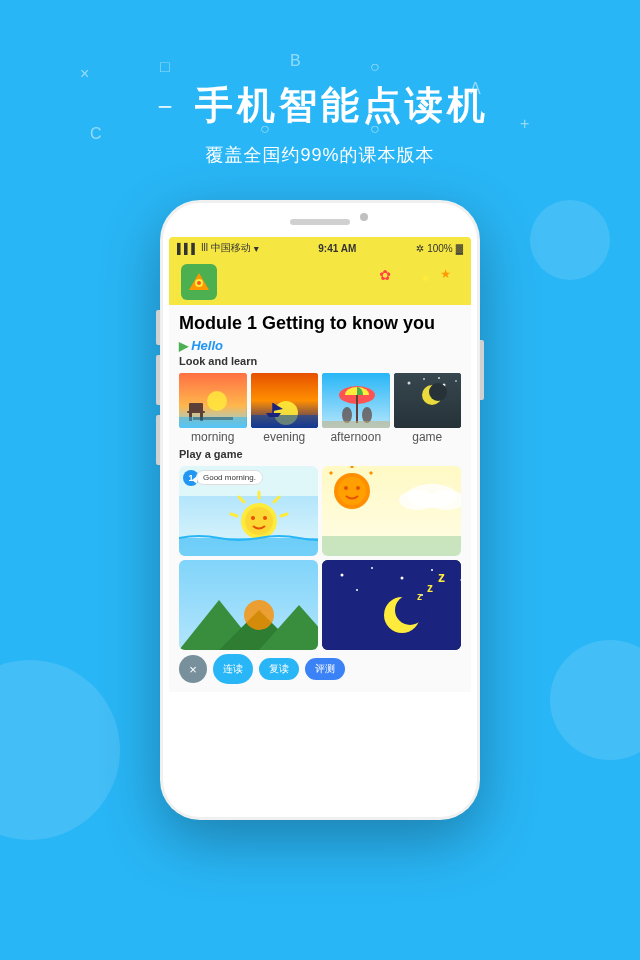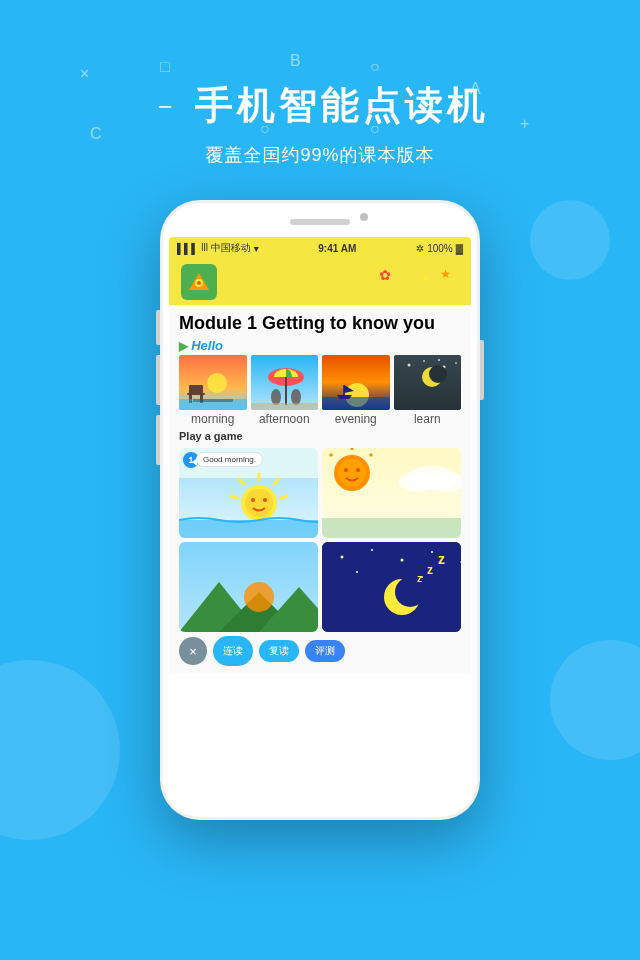--- a/index.html
+++ b/index.html
@@ -451,20 +451,21 @@
         </div>
 
         <div class="content-area">
           <div class="module-title">Module 1   Getting to know you</div>
 
           <div class="section-title">
             <span style="color:#4caf50;">▶</span>
             <span style="font-weight:800;color:#2196f3;font-style:italic;font-size:13px;">Hello</span>
           </div>
 
+          <div class="look-learn">Look and learn</div>
 
           <div class="image-grid">
 
             <div class="image-item">
               <div class="image-box img-morning">
                 <svg width="100%" height="55" xmlns="http://www.w3.org/2000/svg">
                   <defs>
                     <linearGradient id="mg" x1="0" y1="0" x2="0" y2="1">
                       <stop offset="0%" stop-color="#ff7043"></stop>
                       <stop offset="60%" stop-color="#ffb74d"></stop>
@@ -479,45 +480,20 @@
                   <rect x="10" y="40" width="3" height="8" fill="#5d4037"></rect>
                   <rect x="21" y="40" width="3" height="8" fill="#5d4037"></rect>
 
                   <rect x="0" y="44" width="70" height="11" fill="#29b6f6" opacity="0.5"></rect>
                 </svg>
               </div>
               <div class="image-label">morning</div>
             </div>
 
             <div class="image-item">
-              <div class="image-box img-afternoon">
-                <svg width="100%" height="55" xmlns="http://www.w3.org/2000/svg">
-                  <defs>
-                    <linearGradient id="ag" x1="0" y1="0" x2="0" y2="1">
-                      <stop offset="0%" stop-color="#29b6f6"></stop>
-                      <stop offset="100%" stop-color="#b3e5fc"></stop>
-                    </linearGradient>
-                  </defs>
-                  <rect width="100%" height="55" fill="url(#ag)"></rect>
-
-                  <ellipse cx="35" cy="22" rx="18" ry="9" fill="#ff5252"></ellipse>
-                  <ellipse cx="35" cy="22" rx="12" ry="8" fill="#ffeb3b" clip-path="inset(0 0 50% 0)"></ellipse>
-                  <ellipse cx="35" cy="22" rx="6" ry="8" fill="#4caf50" clip-path="inset(0 0 50% 50%)"></ellipse>
-                  <line x1="35" y1="22" x2="35" y2="50" stroke="#5d4037" stroke-width="2"></line>
-
-                  <ellipse cx="25" cy="42" rx="5" ry="8" fill="#5d4037" opacity="0.7"></ellipse>
-                  <ellipse cx="45" cy="42" rx="5" ry="8" fill="#5d4037" opacity="0.7"></ellipse>
-
-                  <rect x="0" y="48" width="80" height="7" fill="#c8a96e" opacity="0.5"></rect>
-                </svg>
-              </div>
-              <div class="image-label">afternoon</div>
-            </div>
-
-            <div class="image-item">
               <div class="image-box img-evening">
                 <svg width="100%" height="55" xmlns="http://www.w3.org/2000/svg">
                   <defs>
                     <linearGradient id="eg" x1="0" y1="0" x2="0" y2="1">
                       <stop offset="0%" stop-color="#e65100"></stop>
                       <stop offset="50%" stop-color="#ff8f00"></stop>
                       <stop offset="100%" stop-color="#1a237e"></stop>
                     </linearGradient>
                   </defs>
                   <rect width="100%" height="55" fill="url(#eg)"></rect>
@@ -528,41 +504,66 @@
 
                   <polygon points="15,40 30,40 27,44 18,44" fill="#1a237e"></polygon>
                   <line x1="22" y1="30" x2="22" y2="40" stroke="#1a237e" stroke-width="1.5"></line>
                   <polygon points="22,30 32,36 22,38" fill="#1a237e"></polygon>
                 </svg>
               </div>
               <div class="image-label">evening</div>
             </div>
 
             <div class="image-item">
+              <div class="image-box img-afternoon">
+                <svg width="100%" height="55" xmlns="http://www.w3.org/2000/svg">
+                  <defs>
+                    <linearGradient id="ag" x1="0" y1="0" x2="0" y2="1">
+                      <stop offset="0%" stop-color="#29b6f6"></stop>
+                      <stop offset="100%" stop-color="#b3e5fc"></stop>
+                    </linearGradient>
+                  </defs>
+                  <rect width="100%" height="55" fill="url(#ag)"></rect>
+
+                  <ellipse cx="35" cy="22" rx="18" ry="9" fill="#ff5252"></ellipse>
+                  <ellipse cx="35" cy="22" rx="12" ry="8" fill="#ffeb3b" clip-path="inset(0 0 50% 0)"></ellipse>
+                  <ellipse cx="35" cy="22" rx="6" ry="8" fill="#4caf50" clip-path="inset(0 0 50% 50%)"></ellipse>
+                  <line x1="35" y1="22" x2="35" y2="50" stroke="#5d4037" stroke-width="2"></line>
+
+                  <ellipse cx="25" cy="42" rx="5" ry="8" fill="#5d4037" opacity="0.7"></ellipse>
+                  <ellipse cx="45" cy="42" rx="5" ry="8" fill="#5d4037" opacity="0.7"></ellipse>
+
+                  <rect x="0" y="48" width="80" height="7" fill="#c8a96e" opacity="0.5"></rect>
+                </svg>
+              </div>
+              <div class="image-label">afternoon</div>
+            </div>
+
+            <div class="image-item">
               <div class="image-box img-night">
                 <svg width="100%" height="55" xmlns="http://www.w3.org/2000/svg">
                   <defs>
                     <linearGradient id="ng" x1="0" y1="0" x2="0" y2="1">
                       <stop offset="0%" stop-color="#37474f"></stop>
                       <stop offset="100%" stop-color="#263238"></stop>
                     </linearGradient>
                   </defs>
                   <rect width="100%" height="55" fill="url(#ng)"></rect>
 
                   <circle cx="15" cy="10" r="1.5" fill="white" opacity="0.8"></circle>
                   <circle cx="30" cy="6" r="1" fill="white" opacity="0.7"></circle>
                   <circle cx="50" cy="12" r="1.5" fill="white" opacity="0.9"></circle>
                   <circle cx="62" cy="8" r="1" fill="white" opacity="0.6"></circle>
                   <circle cx="45" cy="5" r="1" fill="white" opacity="0.8"></circle>
 
                   <circle cx="38" cy="22" r="10" fill="#ffeb3b" opacity="0.9"></circle>
                   <circle cx="44" cy="19" r="9" fill="#263238"></circle>
                 </svg>
               </div>
-              <div class="image-label">learn</div>
+              <div class="image-label">game</div>
             </div>
           </div>
 
           <div class="play-game-title">Play a game</div>
 
           <div class="game-grid">
 
             <div class="game-item game-item-1">
               <div class="game-number">1</div>
               <div class="game-bubble">Good morning.</div>

